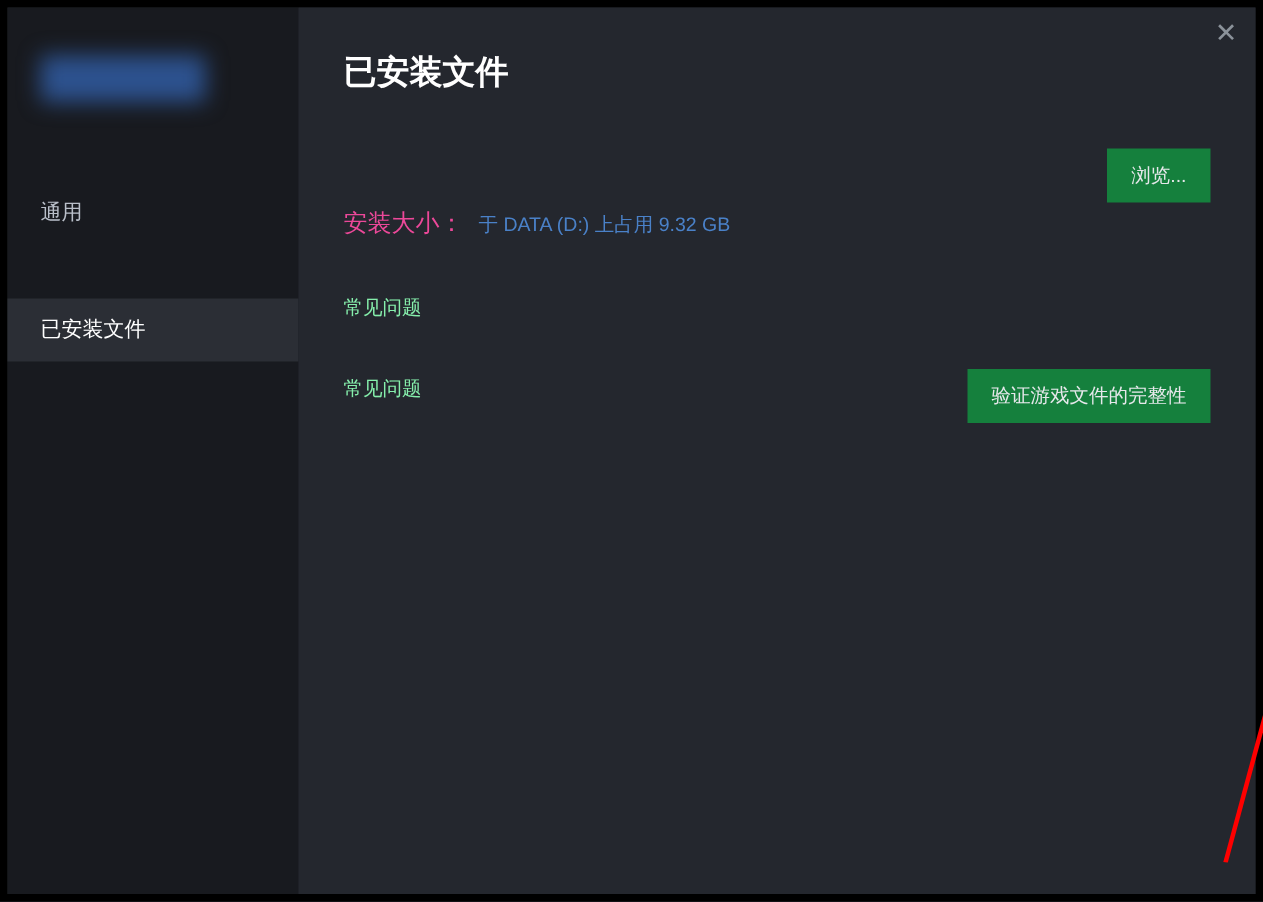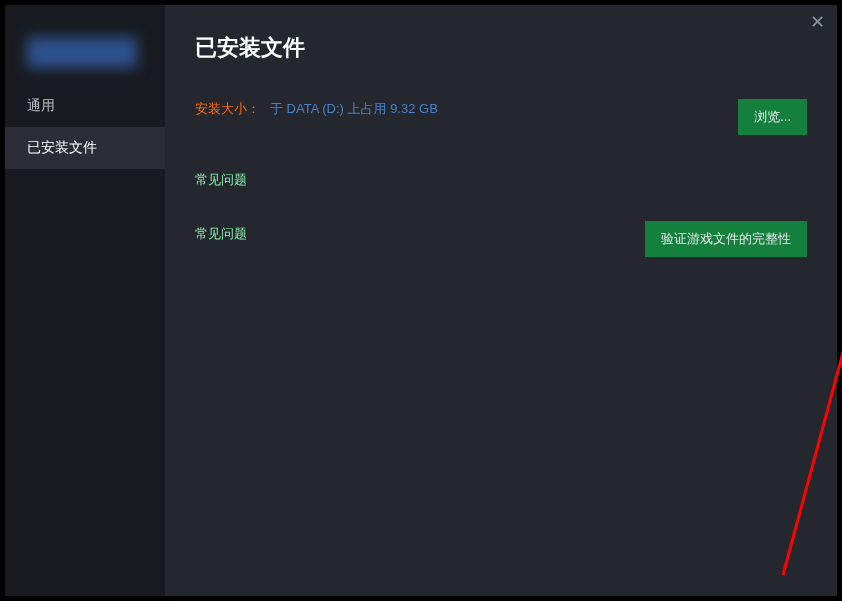--- a/index.html
+++ b/index.html
@@ -11,25 +11,26 @@
       position: relative;
     }
     .window {
       position: absolute;
       left: 5px; top: 5px;
       width: 832px; height: 591px;
       background: #1b1d22;
       display: flex;
     }
     .sidebar {
-      width: 160px;
+      width: 194px;
       background: #181a1f;
       display: flex;
       flex-direction: column;
       padding-top: 18px;
+      gap: 36px;
     }
     .app-title-area {
       height: 62px;
       padding: 10px 20px 20px 20px;
     }
     .app-title-blur {
       width: 110px; height: 31px;
       background: #2d528f;
       filter: blur(7px);
       border-radius: 3px;
@@ -68,24 +69,25 @@
       margin-bottom: 36px;
     }
     .row {
       display: flex;
       align-items: flex-start;
       justify-content: space-between;
       margin-bottom: 32px;
     }
     .row-text { flex: 1; padding-right: 20px; }
     .row-label {
-      color: #f97316;
-      font-size: 13px;
+      color: #ec4899;
+      font-size: 16px;
       display: inline-block;
       margin-right: 10px;
+      margin-top: 40px;
     }
     .row-value {
       color: #4a81c8;
       font-size: 13px;
     }
     .row-desc {
       color: #c9ced6;
       font-size: 13px;
       line-height: 1.5;
     }

